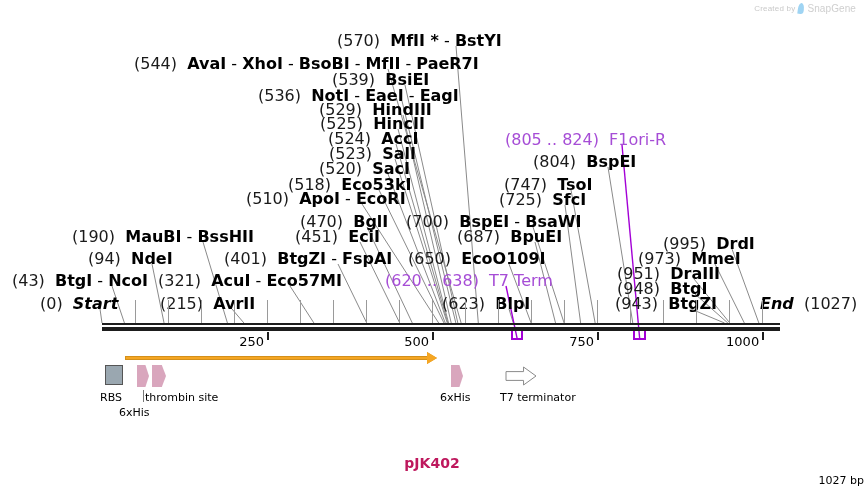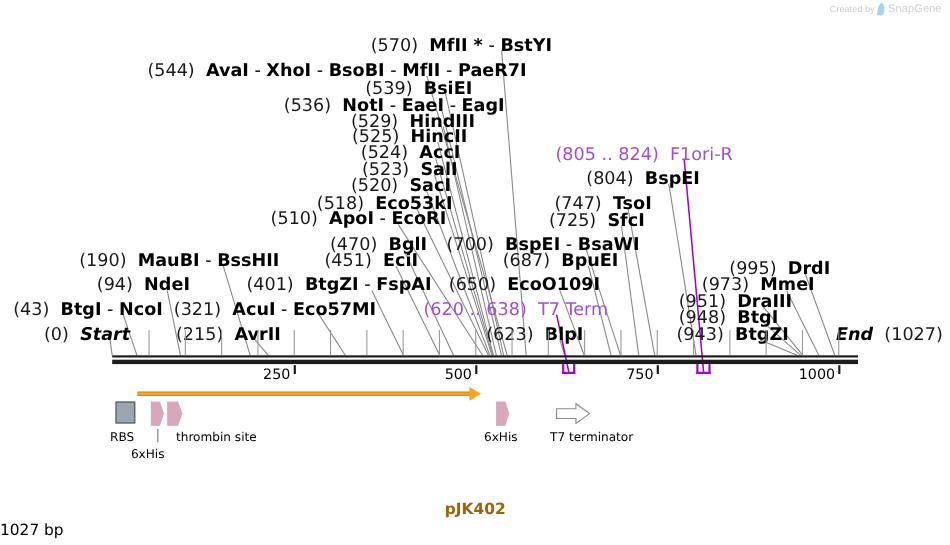--- a/index.html
+++ b/index.html
@@ -72,26 +72,26 @@
 
   .glabel {
     position:absolute; font-size:11px; color:#000; white-space:nowrap;
     font-family:"DejaVu Sans", sans-serif;
   }
   .tickstub { position:absolute; width:1px; background:#777; }
 
   
   .title {
     position:absolute; width:100%; text-align:center;
-    font-weight:700; font-size:14px; color:#a16207;
+    font-weight:700; font-size:14px; color:#be185d;
     font-family:"DejaVu Sans", sans-serif;
   }
   .subtitle {
-    position:absolute; width:100%; text-align:left;
-    font-size:14px; color:#000;
+    position:absolute; width:100%; text-align:right;
+    font-size:11px; color:#000;
     font-family:"DejaVu Sans", sans-serif;
   }
 </style>
 </head>
 <body>
 
 <div id="map">
 
   <div class="credit">
     <span>Created by</span>
@@ -217,21 +217,21 @@
     <div class="shaft" style="width: 303.263px;"></div>
     <div class="head" style="left: 302.263px;"></div>
   </div>
 
   <div id="features">
       <div class="glyph box" style="left: 105px; top: 365px; width: 18px; height: 20px; background: rgb(154, 167, 176);"></div>
       <div class="glabel" style="left: 100px; top: 391px;">RBS</div>
       <div class="glyph pent" style="left: 137px; top: 365px; width: 12px; height: 22px; background: rgb(217, 166, 189); clip-path: polygon(0px 0px, 70% 0px, 100% 50%, 70% 100%, 0px 100%); border: none; filter: drop-shadow(rgb(74, 74, 74) 0.6px 0px 0px) drop-shadow(rgb(74, 74, 74) -0.6px 0px 0px) drop-shadow(rgb(74, 74, 74) 0px 0.6px 0px) drop-shadow(rgb(74, 74, 74) 0px -0.6px 0px);"></div>
       <div class="glabel" style="left: 119px; top: 406px;">6xHis</div>
       <div class="glyph pent" style="left: 152px; top: 365px; width: 14px; height: 22px; background: rgb(217, 166, 189); clip-path: polygon(0px 0px, 70% 0px, 100% 50%, 70% 100%, 0px 100%); border: none; filter: drop-shadow(rgb(74, 74, 74) 0.6px 0px 0px) drop-shadow(rgb(74, 74, 74) -0.6px 0px 0px) drop-shadow(rgb(74, 74, 74) 0px 0.6px 0px) drop-shadow(rgb(74, 74, 74) 0px -0.6px 0px);"></div>
-      <div class="glabel" style="left: 160px; top: 391px;">thrombin site</div>
+      <div class="glabel" style="left: 145px; top: 391px;">thrombin site</div>
       <div class="glyph pent" style="left: 451px; top: 365px; width: 12px; height: 22px; background: rgb(217, 166, 189); clip-path: polygon(0px 0px, 70% 0px, 100% 50%, 70% 100%, 0px 100%); border: none; filter: drop-shadow(rgb(74, 74, 74) 0.6px 0px 0px) drop-shadow(rgb(74, 74, 74) -0.6px 0px 0px) drop-shadow(rgb(74, 74, 74) 0px 0.6px 0px) drop-shadow(rgb(74, 74, 74) 0px -0.6px 0px);"></div>
       <div class="glabel" style="left: 440px; top: 391px;">6xHis</div>
       <div class="glyph" style="left: 505px; top: 366px; width: 32px; height: 20px; background: transparent; border: none;"><svg width="32" height="20" viewBox="0 0 32 20">
           <path d="M1,5.6000000000000005 L18.56,5.6000000000000005 L18.56,1 L31,10 L18.56,19 L18.56,14.399999999999999 L1,14.399999999999999 Z" fill="#ffffff" stroke="#8a8a8a" stroke-width="1"></path>
         </svg></div>
       <div class="glabel" style="left: 500px; top: 391px;">T7 terminator</div>
       <div class="tickstub" style="left: 143px; top: 390px; height: 12px;"></div>
     </div>
 
   <div class="title" style="top:455px">pJK402</div>

